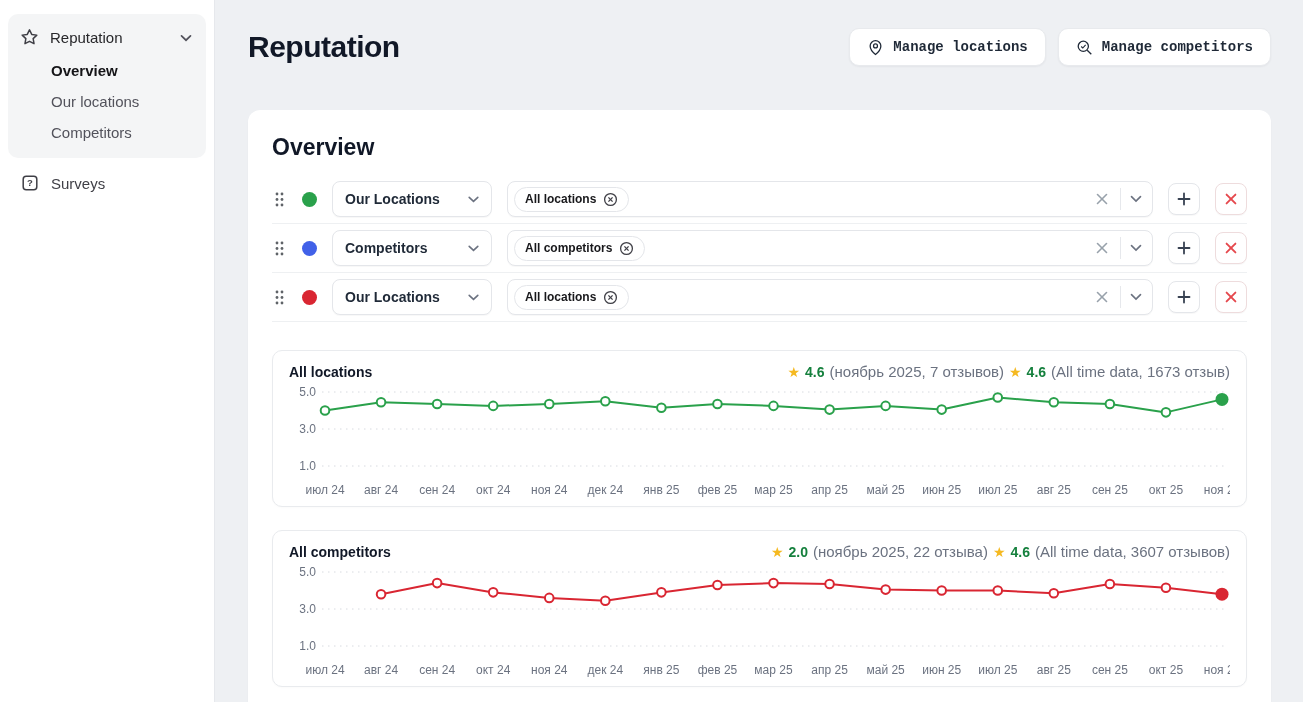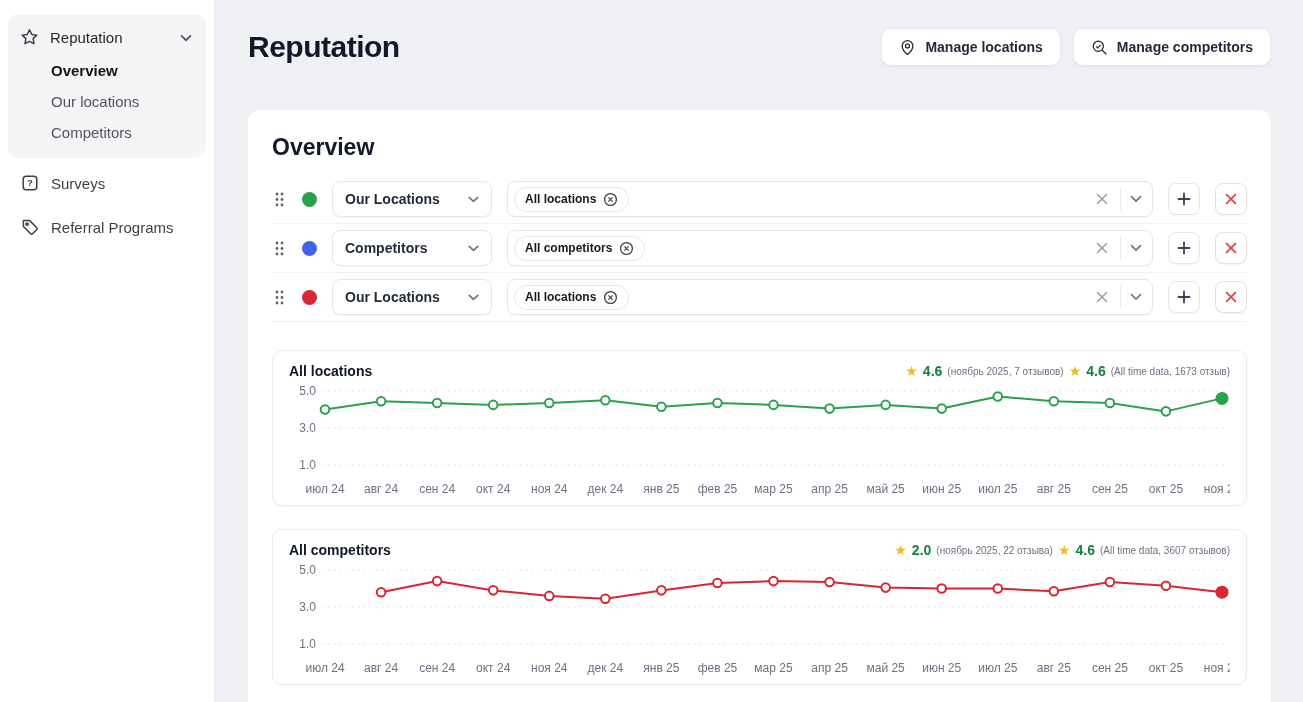--- a/index.html
+++ b/index.html
@@ -28,21 +28,21 @@
 
   
   .main{ position:absolute; left:215px; right:0; top:0; bottom:0; }
   .pghead{ position:absolute; top:28px; left:33px; right:32px;
     display:flex; align-items:center; justify-content:space-between; }
   .pgtitle{ font-size:30px; font-weight:600; color:#111827; letter-spacing:-0.5px; }
   .hbtns{ display:flex; gap:12px; }
   .hbtn{ display:inline-flex; align-items:center; gap:9px; background:#fff;
     border:1px solid #e8eaed; border-radius:10px; padding:0 17px; height:38px;
     font-size:14px; font-weight:600; color:#1f2937; cursor:pointer;
-    box-shadow:0 1px 2px rgba(16,24,40,.05); font-family:Liberation Sans, sans-serif;}
+    box-shadow:0 1px 2px rgba(16,24,40,.05); font-family:Liberation Mono, monospace;}
   .hbtn svg{ color:#1f2937; }
 
   .panel{ position:absolute; top:110px; left:33px; right:32px; height:640px;
     background:#fff; border-radius:12px; padding:22px 24px;
     box-shadow:0 1px 2px rgba(16,24,40,.03); }
   .ovtitle{ font-size:23px; font-weight:600; color:#111827; margin:2px 0 14px; }
 
   
   .frow{ display:flex; align-items:center; gap:15px; height:49px; border-bottom:1px solid #eef0f2; }
   .frow:last-of-type{ border-bottom:none; }
@@ -74,21 +74,21 @@
 
   
   .cards{ margin-top:28px; }
   .card{ border:1px solid #e9ebee; border-radius:10px; padding:12px 16px 6px; margin-bottom:23px;
     box-shadow:0 1px 2px rgba(16,24,40,.02); background:#fff;}
   .card-head{ display:flex; justify-content:space-between; align-items:center; margin-bottom:2px;}
   .card-title{ font-size:14px; font-weight:700; color:#111827; }
   .ratings{ display:flex; align-items:center; gap:5px; }
   .star{ font-size:14px; line-height:1; }
   .rnum{ font-size:14px; font-weight:700; color:#15803d; }
-  .rnote{ font-size:10px; color:#6b7280; }
+  .rnote{ font-size:15px; color:#6b7280; }
   .chart{ width:941px; height:118px; }
   .chart text{ font-family:"Liberation Sans", sans-serif; }
 </style>
 </head>
 <body>
 
 <nav class="sidebar">
   <div class="rep-group">
     <div class="rep-head">
       <span class="sicon">
@@ -111,29 +111,20 @@
   <div class="side-item">
     <span class="sicon">
       <svg width="18" height="18" viewBox="0 0 18 18" fill="none" stroke="currentColor" stroke-width="1.5">
           <rect x="2.2" y="2.2" width="13.6" height="13.6" rx="3"></rect>
           <text x="9" y="12.3" text-anchor="middle" font-size="9.5" stroke="none" fill="#3f3f46" font-weight="bold">?</text>
         </svg>
     </span>
     <span>Surveys</span>
   </div>
 
-  <div class="side-item">
-    <span class="sicon">
-      <svg width="18" height="18" viewBox="0 0 18 18" fill="none" stroke="currentColor" stroke-width="1.5" stroke-linejoin="round">
-          <path d="M2.4 2.4h6.1l7.3 7.3a1.3 1.3 0 0 1 0 1.85l-4.25 4.25a1.3 1.3 0 0 1-1.85 0L2.4 8.5z"></path>
-          <circle cx="6.1" cy="6.1" r="1.2"></circle>
-        </svg>
-    </span>
-    <span>Referral Programs</span>
-  </div>
 
 </nav>
 
 <div class="main">
 
   <div class="pghead">
     <div class="pgtitle">Reputation</div>
     <div class="hbtns">
       <button class="hbtn">
         <span style="display:flex">

